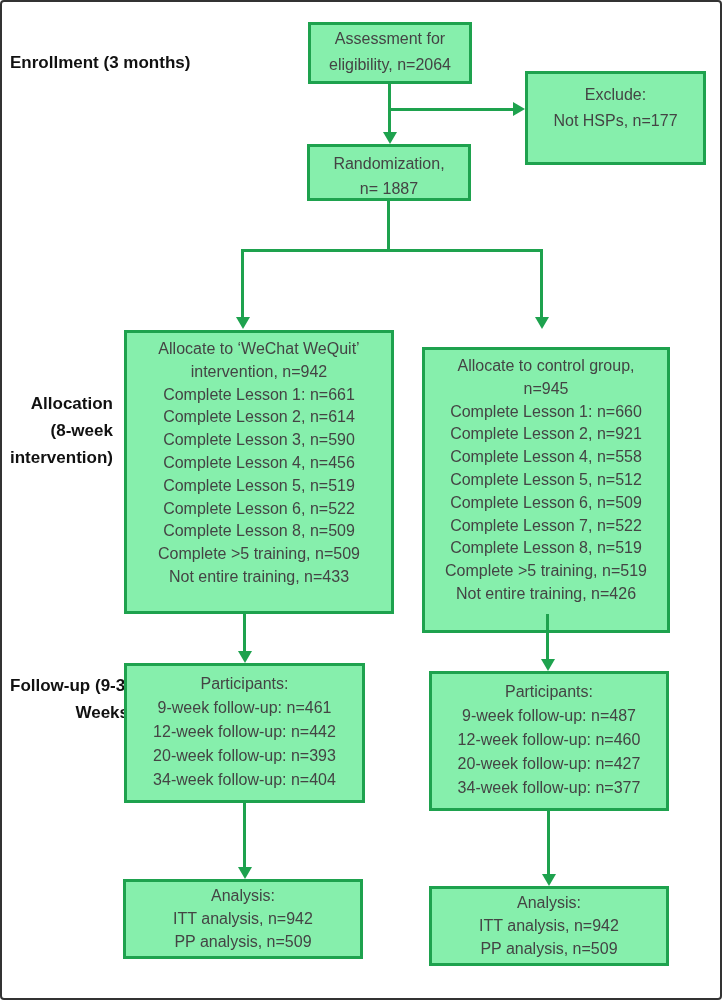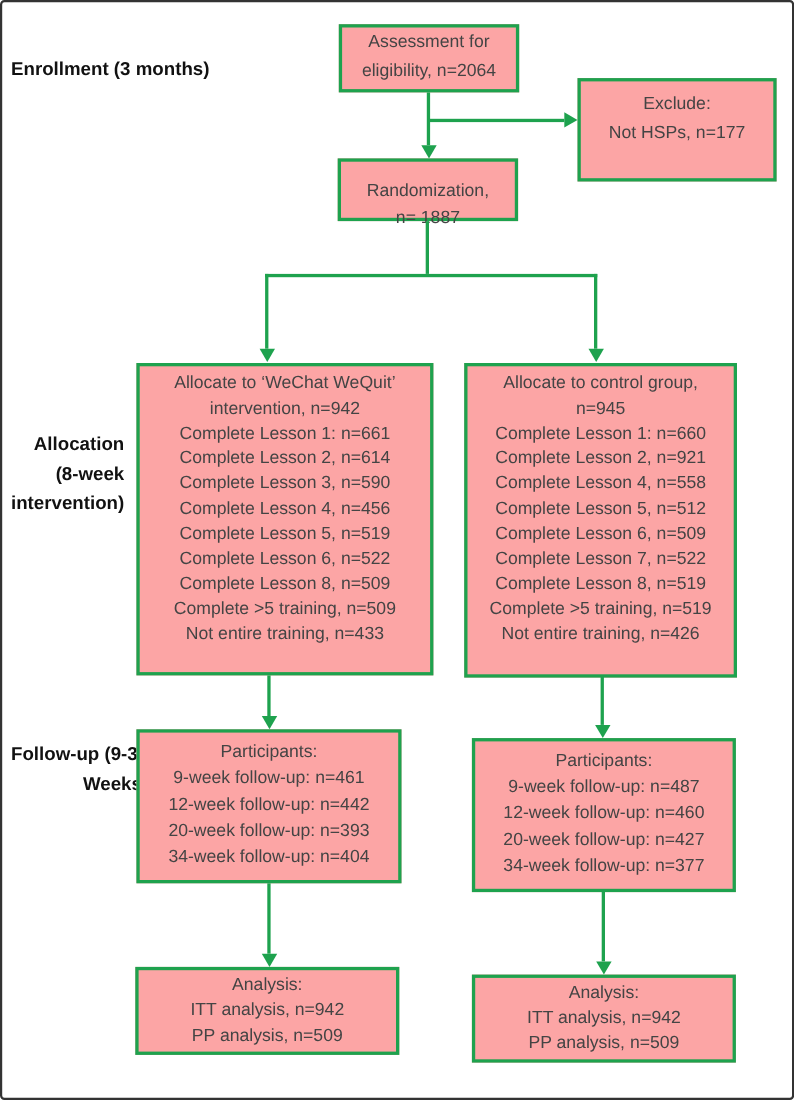--- a/index.html
+++ b/index.html
@@ -10,21 +10,21 @@
     width: 722px;
     height: 1000px;
     background: #ffffff;
     border: 2px solid #333333;
     border-radius: 4px;
     overflow: hidden;
   }
   .box {
     position: absolute;
     border: 3px solid #1ea24e;
-    background: #fca5a5;
+    background: #86efac;
     color: #444444;
     font-size: 16px;
     text-align: center;
   }
   .box .line { white-space: nowrap; }
   .stage-label {
     position: absolute;
     color: #111111;
     font-weight: bold;
     font-size: 17px;
@@ -41,23 +41,23 @@
   }
   .arrow-right {
     position: absolute; width: 0; height: 0;
     border-top: 7px solid transparent;
     border-bottom: 7px solid transparent;
     border-left: 12px solid #1ea24e;
   }
   
   #assessment-box   { left: 306px; top: 20px;  width: 164px; height: 62px;  line-height: 26px; padding-top: 1px; }
   #exclude-box      { left: 523px; top: 69px;  width: 181px; height: 94px;  line-height: 26px; padding-top: 8px; }
-  #randomization-box{ left: 305px; top: 142px; width: 164px; height: 57px;  line-height: 25px; padding-top: 14px; }
+  #randomization-box{ left: 305px; top: 142px; width: 164px; height: 57px;  line-height: 25px; padding-top: 4px; }
   #alloc-int-box    { left: 122px; top: 328px; width: 270px; height: 284px; line-height: 22.8px; padding-top: 5px; }
-  #alloc-ctl-box    { left: 420px; top: 328px; width: 248px; height: 286px; line-height: 22.8px; padding-top: 5px; }
+  #alloc-ctl-box    { left: 420px; top: 345px; width: 248px; height: 286px; line-height: 22.8px; padding-top: 5px; }
   #follow-int-box   { left: 122px; top: 661px; width: 241px; height: 140px; line-height: 24px; padding-top: 6px; }
   #follow-ctl-box   { left: 427px; top: 669px; width: 240px; height: 140px; line-height: 24px; padding-top: 6px; }
   #analysis-int-box { left: 121px; top: 877px; width: 240px; height: 80px;  line-height: 23px; padding-top: 2px; }
   #analysis-ctl-box { left: 427px; top: 884px; width: 240px; height: 80px;  line-height: 23px; padding-top: 2px; }
 </style>
 </head>
 <body>
 
 <div id="canvas">
 

